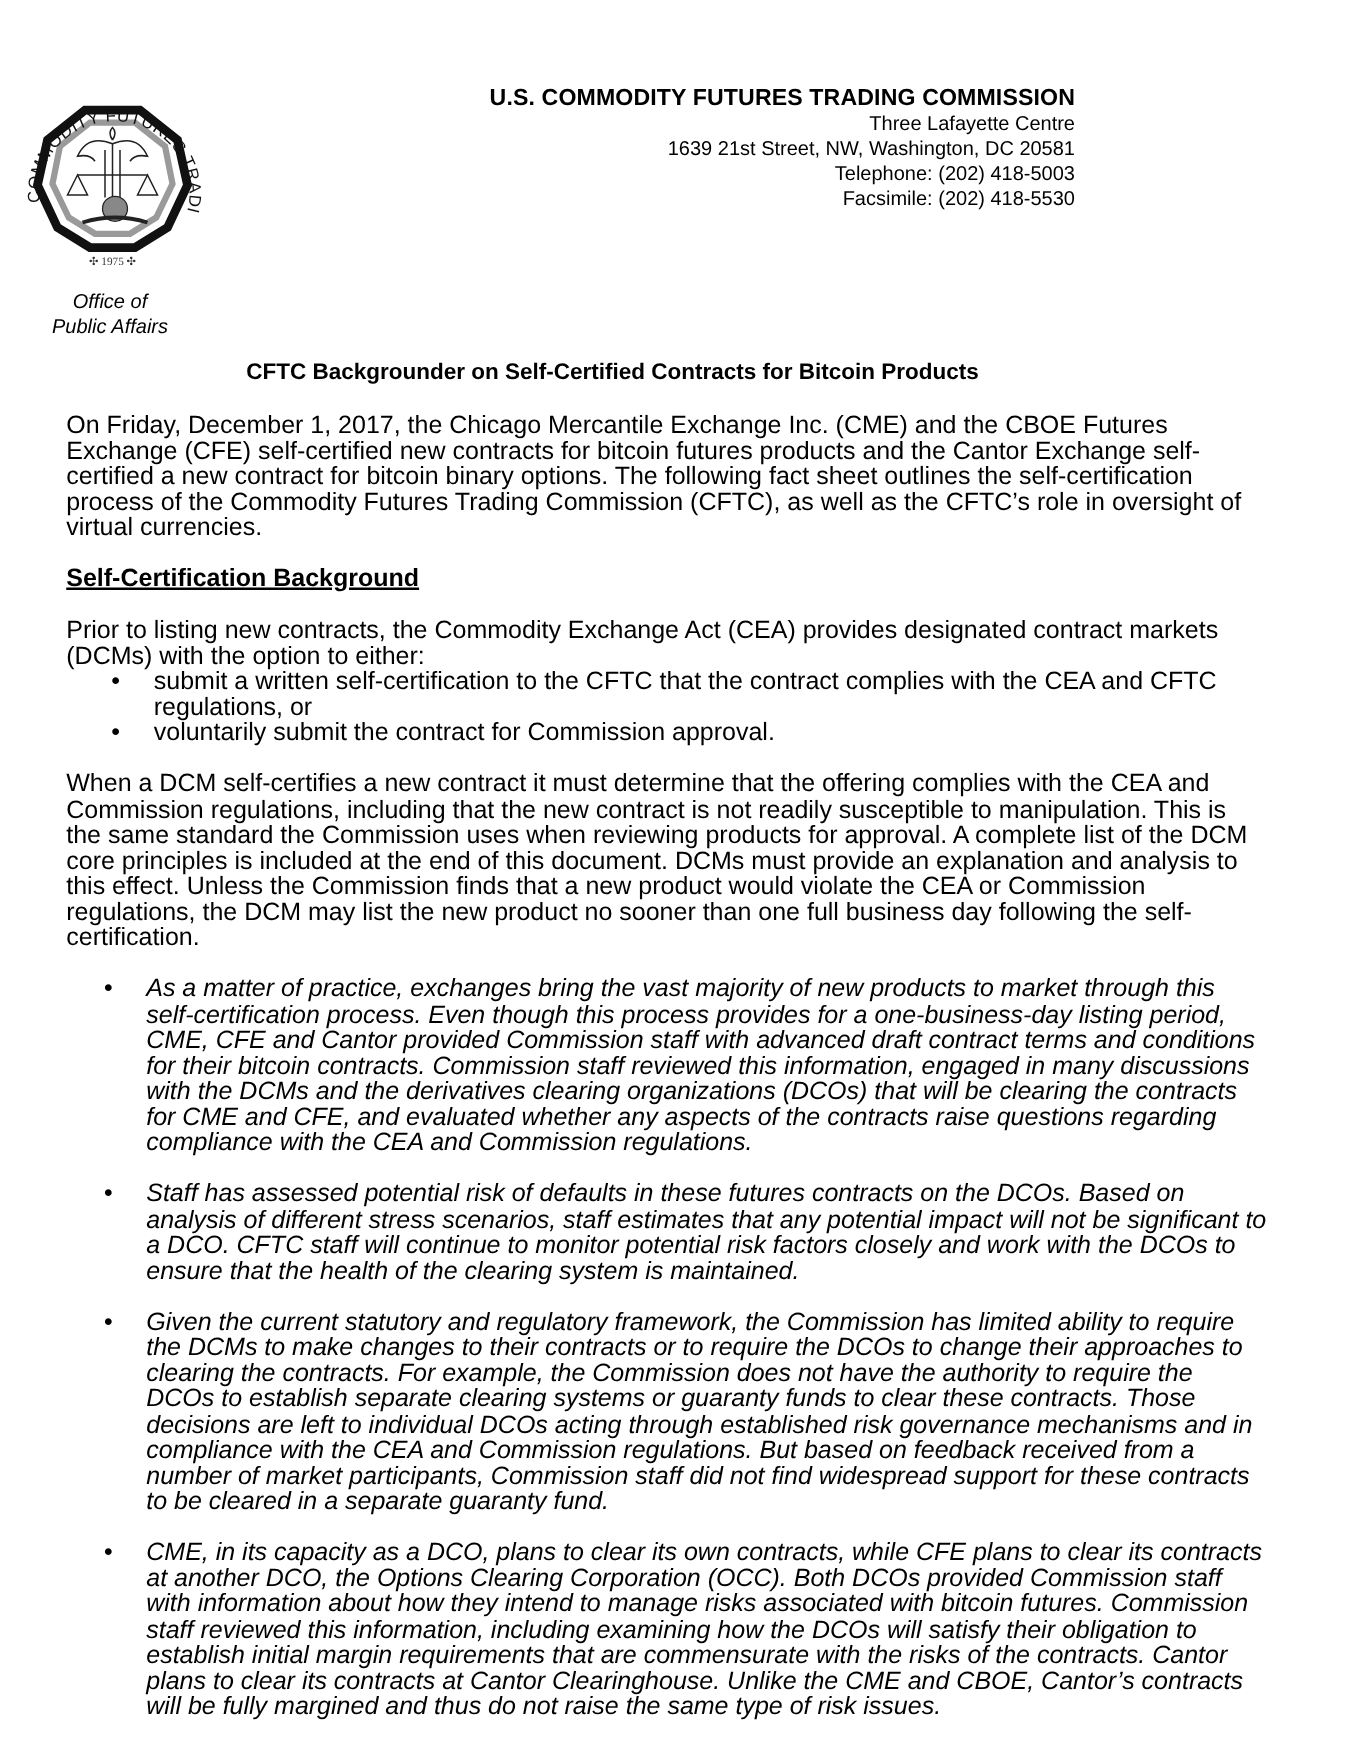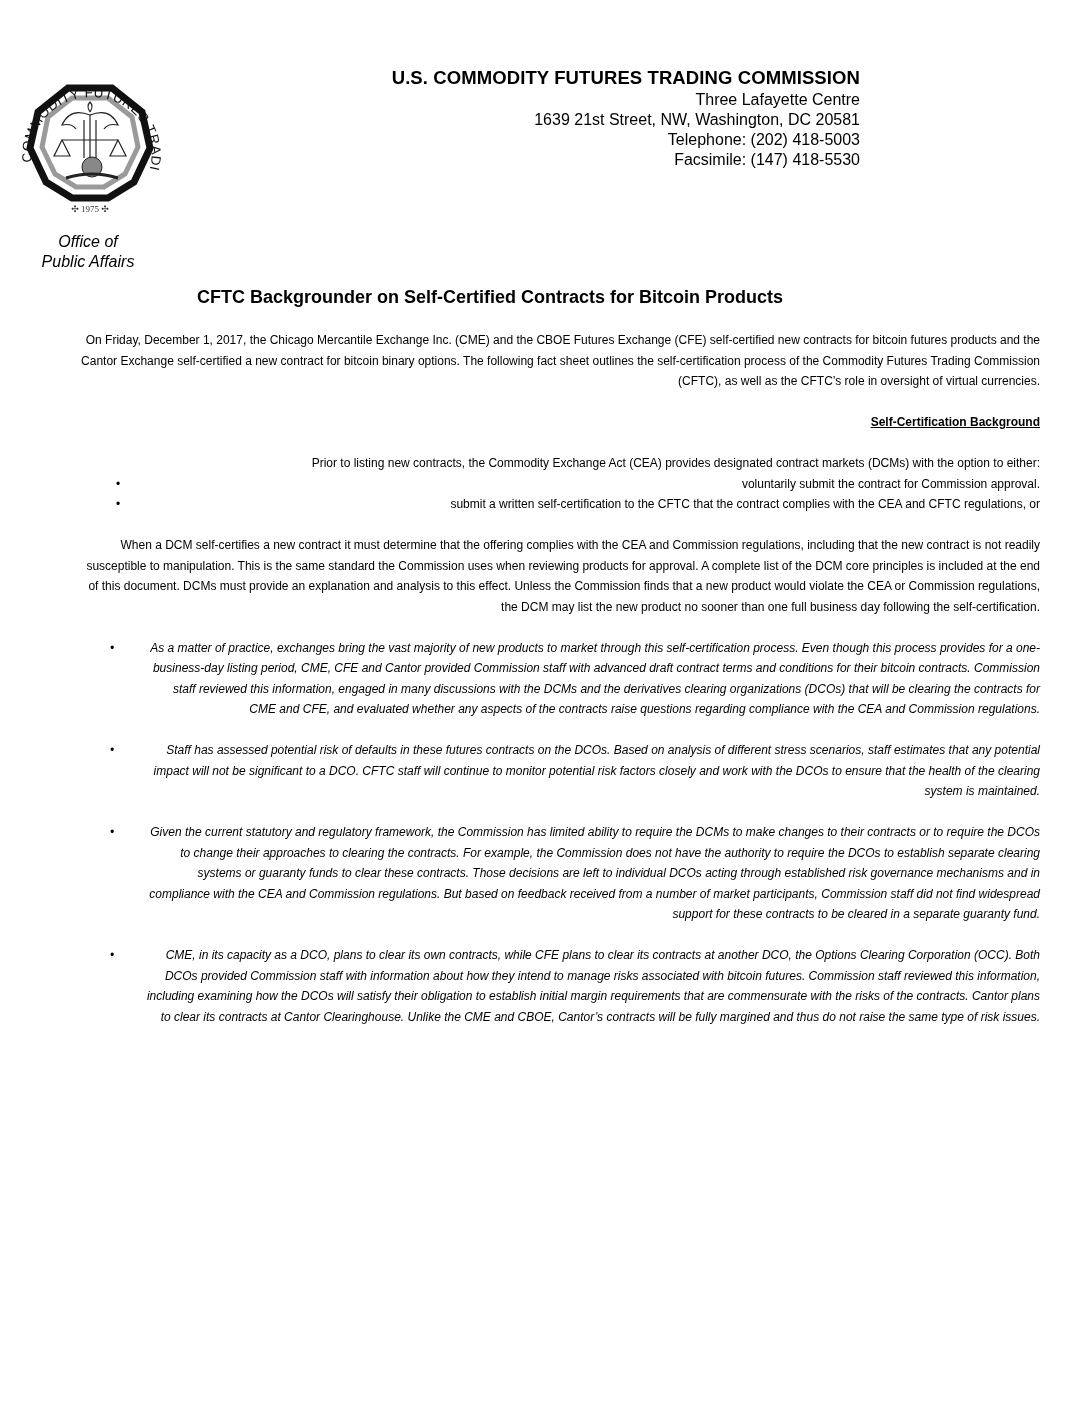--- a/index.html
+++ b/index.html
@@ -6,21 +6,21 @@
     body {
       width: 1088px; height: 1408px; position: relative; overflow: hidden;
       font-family: "Liberation Sans", sans-serif; color: #000;
     }
     .logo { position: absolute; left: 10px; top: 70px; width: 160px; height: 150px; }
     .office { position: absolute; left: 28px; top: 232px; width: 120px; text-align: center; font-size: 16px; line-height: 20px; font-style: italic; }
     .letterhead { position: absolute; left: 190px; top: 66px; width: 670px; text-align: right; }
     .lh-title { font-weight: bold; font-size: 18.5px; line-height: 24px; letter-spacing: 0.1px; }
     .lh-line { font-size: 16px; line-height: 20px; }
     .doc-title { position: absolute; left: 0; top: 286px; width: 980px; text-align: center; font-weight: bold; font-size: 18px; line-height: 22px; }
-    .content { position: absolute; left: 80px; top: 330px; width: 960px; font-size: 12px; line-height: 20.5px; text-align: right; }
+    .content { position: absolute; left: 53px; top: 330px; width: 960px; font-size: 20px; line-height: 20.5px; }
     p { margin: 0; }
     .para { margin-bottom: 20.5px; }
     .heading { font-weight: bold; text-decoration: underline; margin-bottom: 20.5px; }
     ul.tight { margin: 0 0 20.5px 0; padding: 0; list-style: none; }
     ul.tight li { position: relative; padding-left: 70px; }
     ul.tight li::before { content: "•"; position: absolute; left: 36px; }
     ul.bullets { margin: 0; padding: 0; list-style: none; font-style: italic; }
     ul.bullets li { position: relative; padding-left: 64px; margin-bottom: 20.5px; }
     ul.bullets li::before { content: "•"; position: absolute; left: 30px; }
   </style>
@@ -56,32 +56,32 @@
 <div class="office">
   <div>Office of</div>
   <div>Public Affairs</div>
 </div>
 
 <div class="letterhead">
   <div class="lh-title">U.S. COMMODITY FUTURES TRADING COMMISSION</div>
   <div class="lh-line">Three Lafayette Centre</div>
   <div class="lh-line">1639 21st Street, NW, Washington, DC 20581</div>
   <div class="lh-line">Telephone: (202) 418-5003</div>
-  <div class="lh-line">Facsimile: (147) 418-5530</div>
+  <div class="lh-line">Facsimile: (202) 418-5530</div>
 </div>
 
 <div class="doc-title">CFTC Backgrounder on Self-Certified Contracts for Bitcoin Products</div>
 
 <div class="content">
   <p class="para">On Friday, December 1, 2017, the Chicago Mercantile Exchange Inc. (CME) and the CBOE Futures Exchange (CFE) self-certified new contracts for bitcoin futures products and the Cantor Exchange self-certified a new contract for bitcoin binary options. The following fact sheet outlines the self-certification process of the Commodity Futures Trading Commission (CFTC), as well as the CFTC’s role in oversight of virtual currencies.</p>
   <p class="heading">Self-Certification Background</p>
   <p>Prior to listing new contracts, the Commodity Exchange Act (CEA) provides designated contract markets (DCMs) with the option to either:</p>
   <ul class="tight">
+    <li>submit a written self-certification to the CFTC that the contract complies with the CEA and CFTC regulations, or</li>
     <li>voluntarily submit the contract for Commission approval.</li>
-    <li>submit a written self-certification to the CFTC that the contract complies with the CEA and CFTC regulations, or</li>
   </ul>
   <p class="para">When a DCM self-certifies a new contract it must determine that the offering complies with the CEA and Commission regulations, including that the new contract is not readily susceptible to manipulation. This is the same standard the Commission uses when reviewing products for approval. A complete list of the DCM core principles is included at the end of this document. DCMs must provide an explanation and analysis to this effect.  Unless the Commission finds that a new product would violate the CEA or Commission regulations, the DCM may list the new product no sooner than one full business day following the self-certification.</p>
   <ul class="bullets">
     <li>As a matter of practice, exchanges bring the vast majority of new products to market through this self-certification process.  Even though this process provides for a one-business-day listing period, CME, CFE and Cantor provided Commission staff with advanced draft contract terms and conditions for their bitcoin contracts. Commission staff reviewed this information, engaged in many discussions with the DCMs and the derivatives clearing organizations (DCOs) that will be clearing the contracts for CME and CFE, and evaluated whether any aspects of the contracts raise questions regarding compliance with the CEA and Commission regulations.</li>
     <li>Staff has assessed potential risk of defaults in these futures contracts on the DCOs. Based on analysis of different stress scenarios, staff estimates that any potential impact will not be significant to a DCO. CFTC staff will continue to monitor potential risk factors closely and work with the DCOs to ensure that the health of the clearing system is maintained.</li>
     <li>Given the current statutory and regulatory framework, the Commission has limited ability to require the DCMs to make changes to their contracts or to require the DCOs to change their approaches to clearing the contracts.  For example, the Commission does not have the authority to require the DCOs to establish separate clearing systems or guaranty funds to clear these contracts.  Those decisions are left to individual DCOs acting through established risk governance mechanisms and in compliance with the CEA and Commission regulations.  But based on feedback received from a number of market participants, Commission staff did not find widespread support for these contracts to be cleared in a separate guaranty fund.</li>
     <li>CME, in its capacity as a DCO, plans to clear its own contracts, while CFE plans to clear its contracts at another DCO, the Options Clearing Corporation (OCC).  Both DCOs provided Commission staff with information about how they intend to manage risks associated with bitcoin futures. Commission staff reviewed this information, including examining how the DCOs will satisfy their obligation to establish initial margin requirements that are commensurate with the risks of the contracts.  Cantor plans to clear its contracts at Cantor Clearinghouse.  Unlike the CME and CBOE, Cantor’s contracts will be fully margined and thus do not raise the same type of risk issues.</li>
   </ul>
 </div>
 

